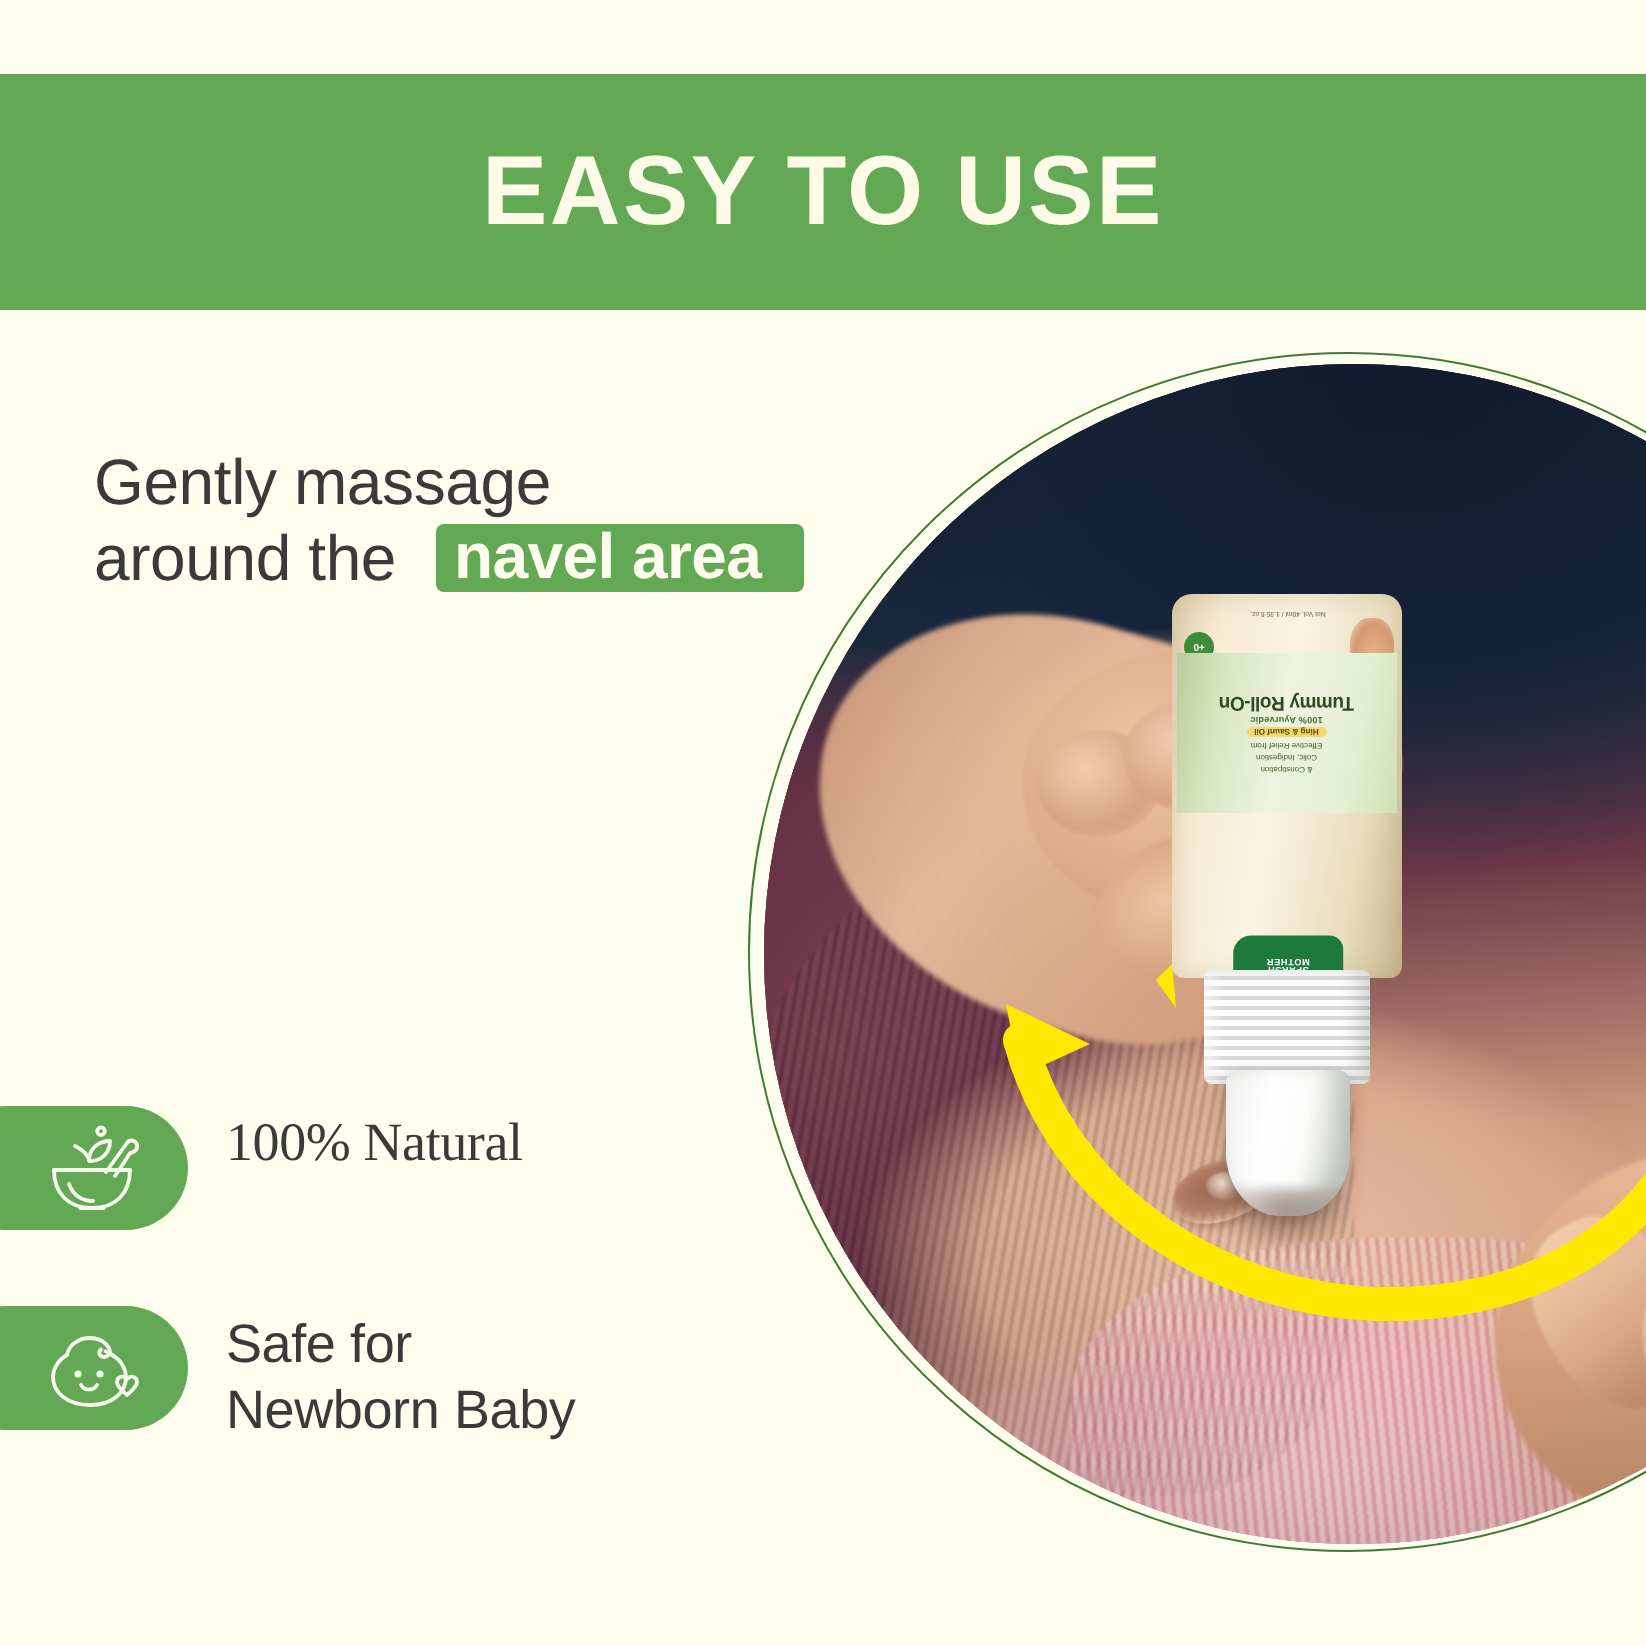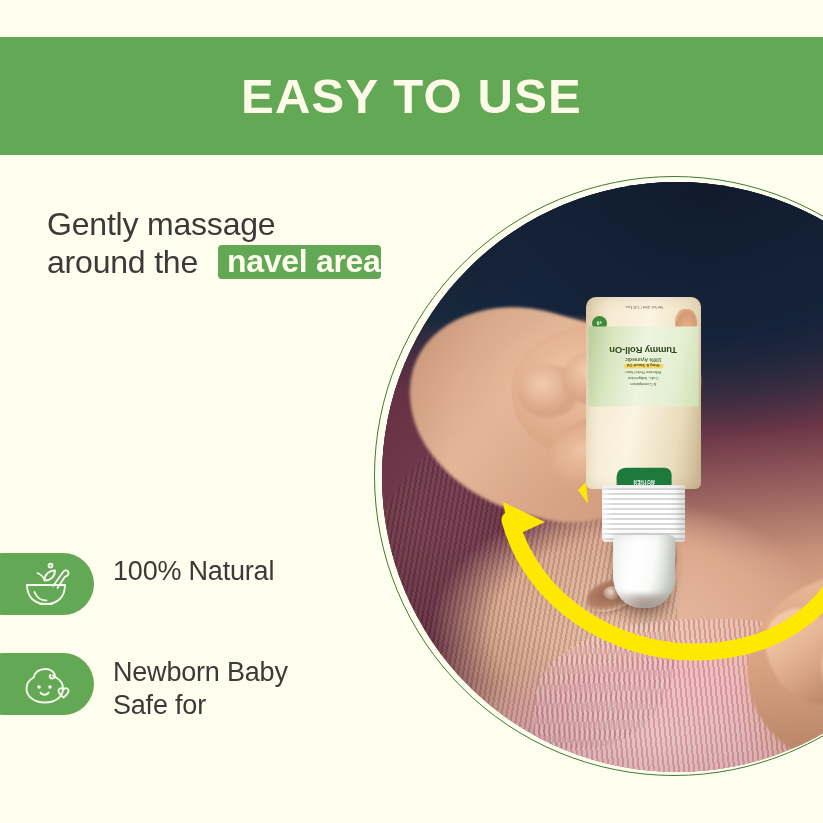--- a/index.html
+++ b/index.html
@@ -43,38 +43,38 @@
     color:#FDFBE8;
     line-height:1.1;
     white-space:nowrap;
     letter-spacing:.1px;
   }
   .header-sub b{ font-weight:700; }
 
   
   .copy{
     position:absolute;
-    left:47px; top:205px;
+    left:47px; top:222px;
     width:340px;
   }
   .copy-line{
     font-size:32px;
     line-height:38px;
     color:#3A3A38;
     white-space:nowrap;
     letter-spacing:-.2px;
   }
   .copy-line.l2{ display:flex; align-items:center; gap:12px; }
   .hl{
     display:inline-block;
     background:#63A854;
     color:#FFFDEE;
     font-weight:700;
     border-radius:4px;
-    padding:1px 0 3px 9px;
+    padding:1px 21px 3px 9px;
     margin-left:8px;
     line-height:30px;
     letter-spacing:-.3px;
   }
   .copy-line b{ font-weight:700; }
 
   
   .badge{
     position:absolute;
     left:-28px;
@@ -90,21 +90,21 @@
   .badge-text{
     position:absolute;
     left:113px;
     font-size:27px;
     line-height:33px;
     color:#3A3A38;
     letter-spacing:-.2px;
     white-space:nowrap;
   }
   #badge1{ top:553px; }
-  #badge1-text{ top:555px; }
+  #badge1-text{ top:555px;font-family:Liberation Serif, serif; }
   #badge2{ top:653px; }
   #badge2-text{ top:656px; }
 
   
   .photo-ring{
     position:absolute;
     left:374px; top:176px;
     width:600px; height:600px;
     border:1.4px solid #3E7B33;
     border-radius:50%;
@@ -504,17 +504,17 @@
         <circle cx="30" cy="26" r="1.8" fill="#F3F7EC" stroke="none"></circle>
 
         <path d="M20.5 31.5 C22 34.5 27 34.5 28.5 31.5"></path>
 
         <path d="M43.5 28.5 C42 26.5 38.5 27 38.5 30 C38.5 32.5 41.5 34.6 43.5 36.5
                  C45.5 34.6 48.5 32.5 48.5 30 C48.5 27 45 26.5 43.5 28.5 Z"></path>
       </g>
     </svg>
   </div>
   <div class="badge-text" id="badge2-text">
+    <div>Safe for</div>
     <div>Newborn Baby</div>
-    <div>Safe for</div>
   </div>
 
 </div>
 
 </body></html>

